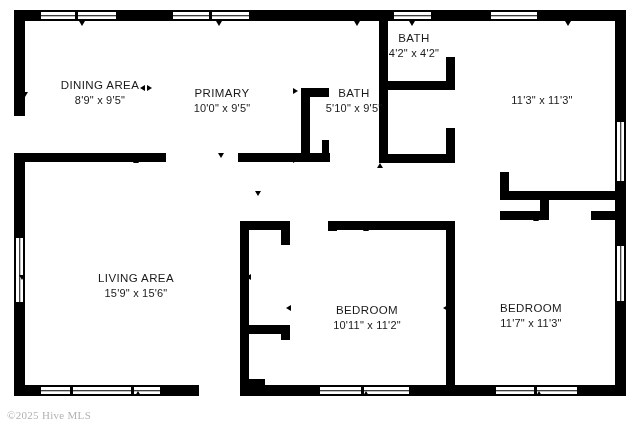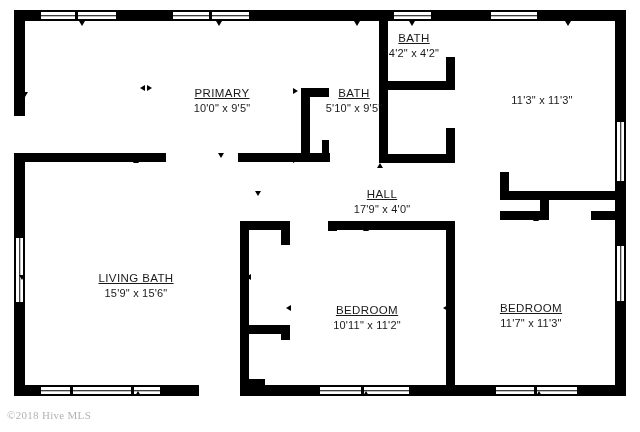--- a/index.html
+++ b/index.html
@@ -99,21 +99,20 @@
     color: #1a1a1a;
     line-height: 1.28;
     white-space: nowrap;
     transform: translateX(-50%);
     letter-spacing: 0.2px;
   }
   .room-label .rname {
     display: block;
     font-size: 11.5px;
     letter-spacing: 0.4px;
-    text-decoration: underline;
   }
   .room-label .rdim {
     display: block;
     font-size: 11px;
   }
   .room-label.small .rname { font-size: 10px; }
   .room-label.small .rdim { font-size: 9.5px; }
   
   #copyright {
     position: absolute;
@@ -236,55 +235,55 @@
   <div class="marker up" style="left:363px; top:226px;"></div>
   <div class="marker right" style="left:448px; top:305px;"></div>
   <div class="marker left" style="left:443px; top:305px;"></div>
   <div class="marker left" style="left:618px; top:305px;"></div>
   <div class="marker down" style="left:22px; top:92px;"></div>
   <div class="marker up" style="left:135px; top:391px;"></div>
   <div class="marker up" style="left:363px; top:391px;"></div>
   <div class="marker up" style="left:536px; top:391px;"></div>
   <div class="marker down" style="left:19px; top:275px;"></div>
 
+  <div class="room-label" style="left:100px; top:78px;">
+    <span class="rname">DINING AREA</span>
+    <span class="rdim">8'9" x 9'5"</span>
+  </div>
 
   <div class="room-label" style="left:222px; top:86px;">
     <span class="rname">PRIMARY</span>
     <span class="rdim">10'0" x 9'5"</span>
   </div>
 
   <div class="room-label small" style="left:354px; top:86px;">
     <span class="rname" style="font-size:11.5px;">BATH</span>
     <span class="rdim" style="font-size:11px;">5'10" x 9'5"</span>
   </div>
 
   <div class="room-label" style="left:414px; top:31px;">
     <span class="rname">BATH</span>
     <span class="rdim">4'2" x 4'2"</span>
   </div>
 
   <div class="room-label" style="left:542px; top:93px;">
     <span class="rdim">11'3" x 11'3"</span>
   </div>
 
-  <div class="room-label" style="left:382px; top:187px;">
-    <span class="rname">HALL</span>
-    <span class="rdim">17'9" x 4'0"</span>
-  </div>
 
   <div class="room-label" style="left:136px; top:271px;">
-    <span class="rname">LIVING BATH</span>
+    <span class="rname">LIVING AREA</span>
     <span class="rdim">15'9" x 15'6"</span>
   </div>
 
   <div class="room-label" style="left:367px; top:303px;">
     <span class="rname">BEDROOM</span>
     <span class="rdim">10'11" x 11'2"</span>
   </div>
 
   <div class="room-label" style="left:531px; top:301px;">
     <span class="rname">BEDROOM</span>
     <span class="rdim">11'7" x 11'3"</span>
   </div>
 
-  <div id="copyright">©2018 Hive MLS</div>
+  <div id="copyright">©2025 Hive MLS</div>
 
 </div>
 
 </body></html>

